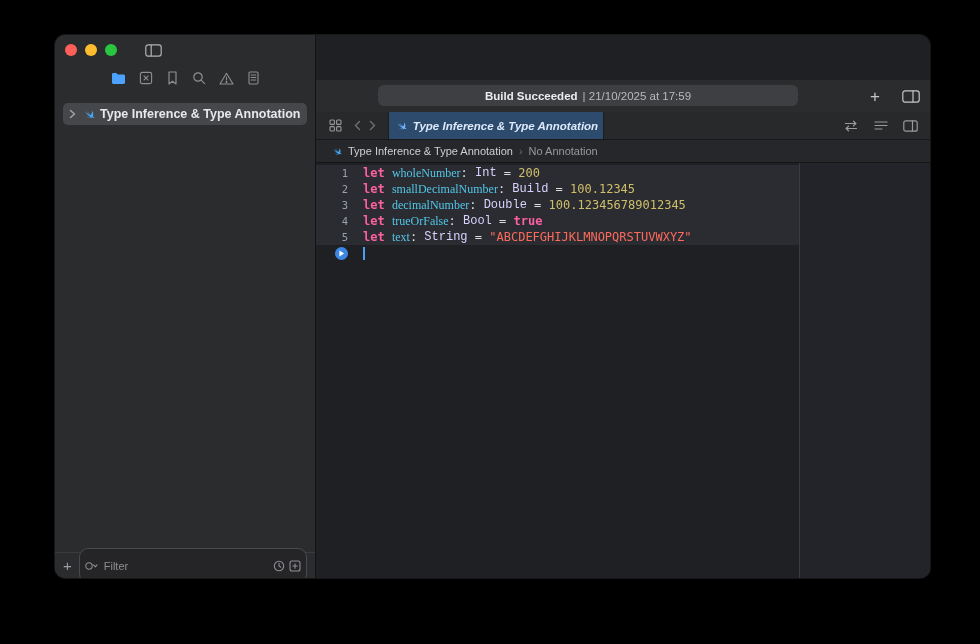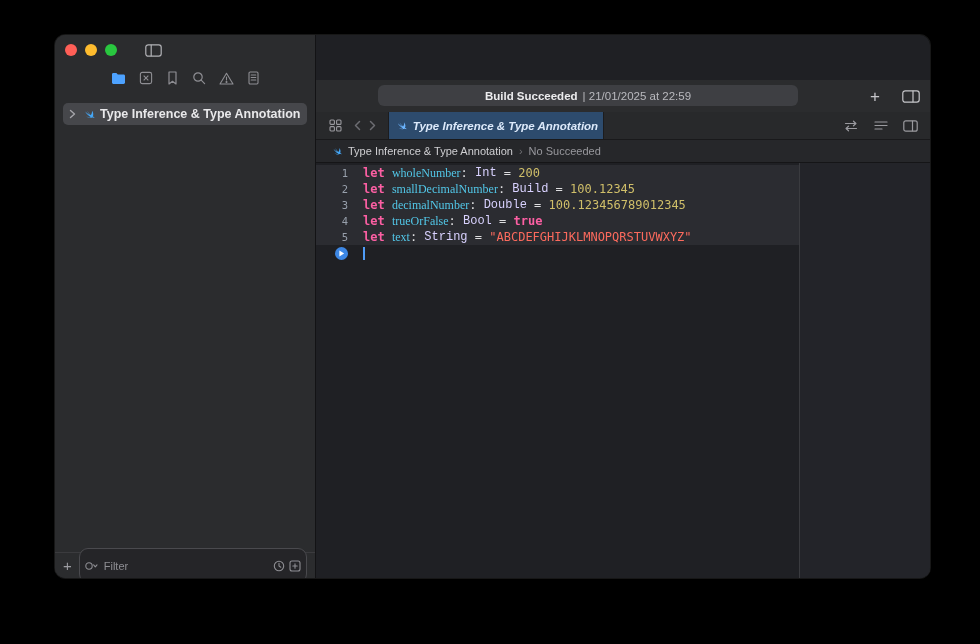--- a/index.html
+++ b/index.html
@@ -184,21 +184,21 @@
         </button>
       </div>
     </div>
   </aside>
 
   <main class="editor">
 
     <div class="toolbar">
       <div class="status-pill">
         <span class="st-title">Build Succeeded</span>
-        <span class="st-detail">| 21/01/2025 at 22:59</span>
+        <span class="st-detail">| 21/10/2025 at 17:59</span>
       </div>
       <div class="toolbar-right">
         <button class="tb-plus">+</button>
         <button style="display:flex;align-items:center;">
           <svg class="icon" width="18" height="13" viewBox="0 0 18 13" fill="none" stroke="#c6c6ca" stroke-width="1.2">
             <rect x="0.8" y="0.8" width="16.4" height="11.4" rx="2.4"></rect>
                 <line x1="11" y1="0.8" x2="11" y2="12.2"></line>
           </svg>
         </button>
       </div>
@@ -253,21 +253,21 @@
         </button>
       </div>
     </div>
 
     <div class="jumpbar">
       <svg class="icon" width="12" height="12" viewBox="0 0 14 14" fill="#45a7f7">
         <use href="#swift-bird"></use>
       </svg>
       <span class="jb-file">Type Inference &amp; Type Annotation</span>
       <span class="jb-sep">›</span>
-      <span class="jb-sel">No Succeeded</span>
+      <span class="jb-sel">No Annotation</span>
     </div>
 
     <div class="code-wrap">
       <div class="results-pane"></div>
       <div class="code-scroll">
         <div id="gen-lines">
               <div class="crow lit">
                 <span class="lnum">1</span>
                 <span class="ltext"><span class="tk-kw">let </span><span class="tk-vr">wholeNumber</span><span class="tk-pl">: </span><span class="tk-ty">Int</span><span class="tk-pl"> = </span><span class="tk-num">200</span></span>
               </div>

